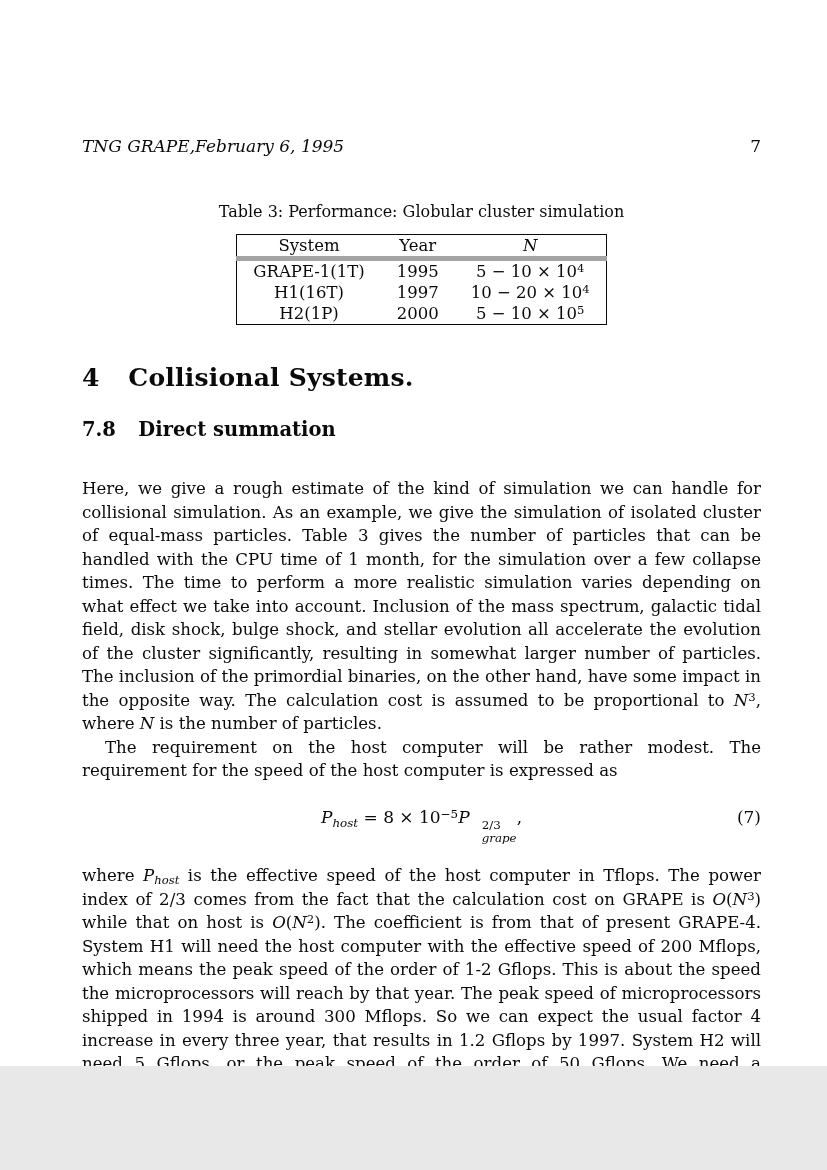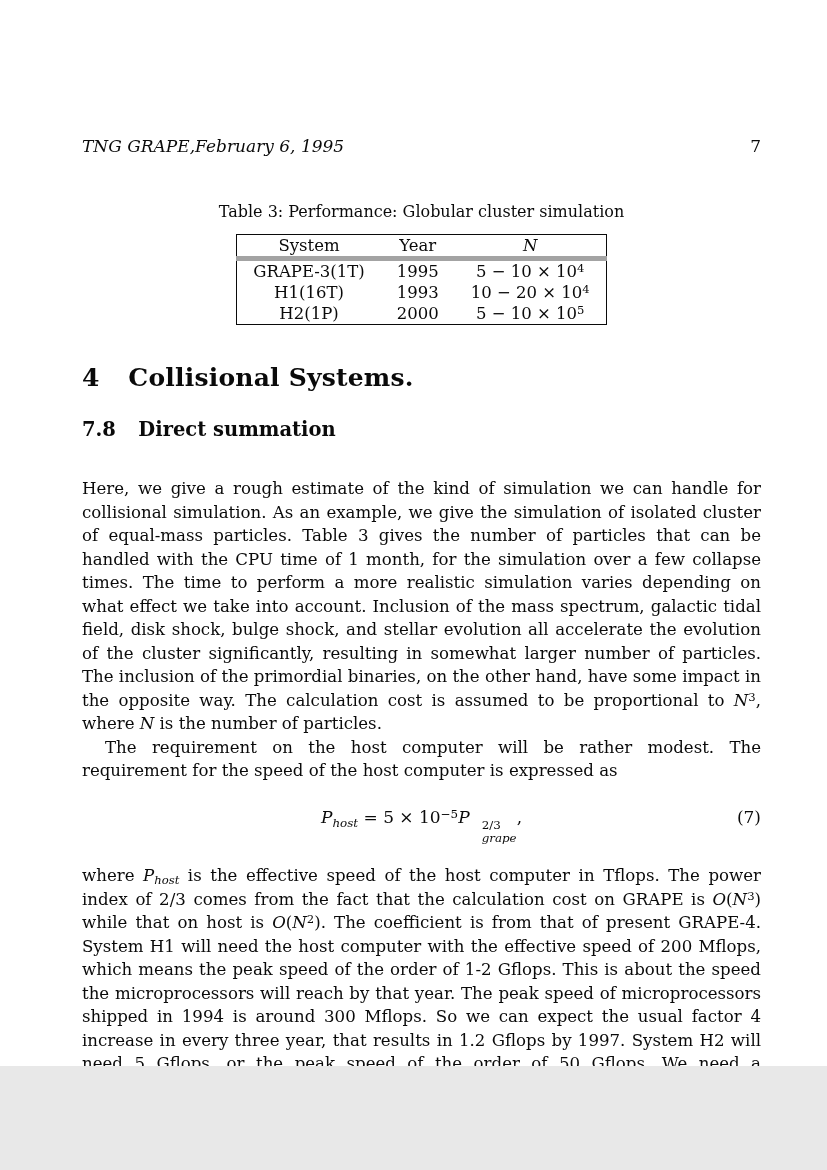--- a/index.html
+++ b/index.html
@@ -118,48 +118,48 @@
     <table class="perf-table">
       <thead>
         <tr>
           <th>System</th>
           <th>Year</th>
           <th class="ital">N</th>
         </tr>
       </thead>
       <tbody>
         <tr>
-          <td>GRAPE-3(1T)</td>
+          <td>GRAPE-1(1T)</td>
           <td>1995</td>
           <td><span>5 − 10 × 10</span><span class="seg-sup">4</span></td>
         </tr>
         <tr>
           <td>H1(16T)</td>
-          <td>1993</td>
+          <td>1997</td>
           <td><span>10 − 20 × 10</span><span class="seg-sup">4</span></td>
         </tr>
         <tr>
           <td>H2(1P)</td>
           <td>2000</td>
           <td><span>5 − 10 × 10</span><span class="seg-sup">5</span></td>
         </tr>
       </tbody>
     </table>
   </div>
 
   <h1 class="sec"><span class="head-num">4</span><span>Collisional Systems.</span></h1>
 
   <h2 class="subsec"><span class="head-num">7.8</span><span>Direct summation</span></h2>
 
   <p class="body-par par-gap"><span>Here, we give a rough estimate of the kind of simulation we can handle for collisional simulation. As an example, we give the simulation of isolated cluster of equal-mass particles. Table 3 gives the number of particles that can be handled with the CPU time of 1 month, for the simulation over a few collapse times. The time to perform a more realistic simulation varies depending on what effect we take into account. Inclusion of the mass spectrum, galactic tidal field, disk shock, bulge shock, and stellar evolution all accelerate the evolution of the cluster significantly, resulting in somewhat larger number of particles. The inclusion of the primordial binaries, on the other hand, have some impact in the opposite way. The calculation cost is assumed to be proportional to </span><span class="seg-i">N</span><span class="seg-sup">3</span><span>, where </span><span class="seg-i">N</span><span> is the number of particles.</span></p>
 
   <p class="body-par indented"><span>The requirement on the host computer will be rather modest. The requirement for the speed of the host computer is expressed as</span></p>
 
   <div class="equation-row">
-    <span class="eq-body"><span class="ital">P</span><span class="eq-sub">host</span><span> = 5 × 10</span><span class="eq-sup">−5</span><span class="ital">P</span><span class="stack">
+    <span class="eq-body"><span class="ital">P</span><span class="eq-sub">host</span><span> = 8 × 10</span><span class="eq-sup">−5</span><span class="ital">P</span><span class="stack">
           <span class="stack-sup">2/3</span>
           <span class="stack-sub">grape</span>
         </span><span>,</span></span>
     <span class="eq-number">(7)</span>
   </div>
 
   <p class="body-par"><span>where </span><span class="seg-i">P</span><span class="seg-i seg-sub">host</span><span> is the effective speed of the host computer in Tflops. The power index of 2/3 comes from the fact that the calculation cost on GRAPE is </span><span class="seg-i">O</span><span>(</span><span class="seg-i">N</span><span class="seg-sup">3</span><span>) while that on host is </span><span class="seg-i">O</span><span>(</span><span class="seg-i">N</span><span class="seg-sup">2</span><span>). The coefficient is from that of present GRAPE-4. System H1 will need the host computer with the effective speed of 200 Mflops, which means the peak speed of the order of 1-2 Gflops. This is about the speed the microprocessors will reach by that year. The peak speed of microprocessors shipped in 1994 is around 300 Mflops. So we can expect the usual factor 4 increase in every three year, that results in 1.2 Gflops by 1997. System H2 will need 5 Gflops, or the peak speed of the order of 50 Gflops. We need a multiprocessor machine with around 10 processors, which will not be very expensive (less than one million dollars).</span></p>
 
 </div>
 

